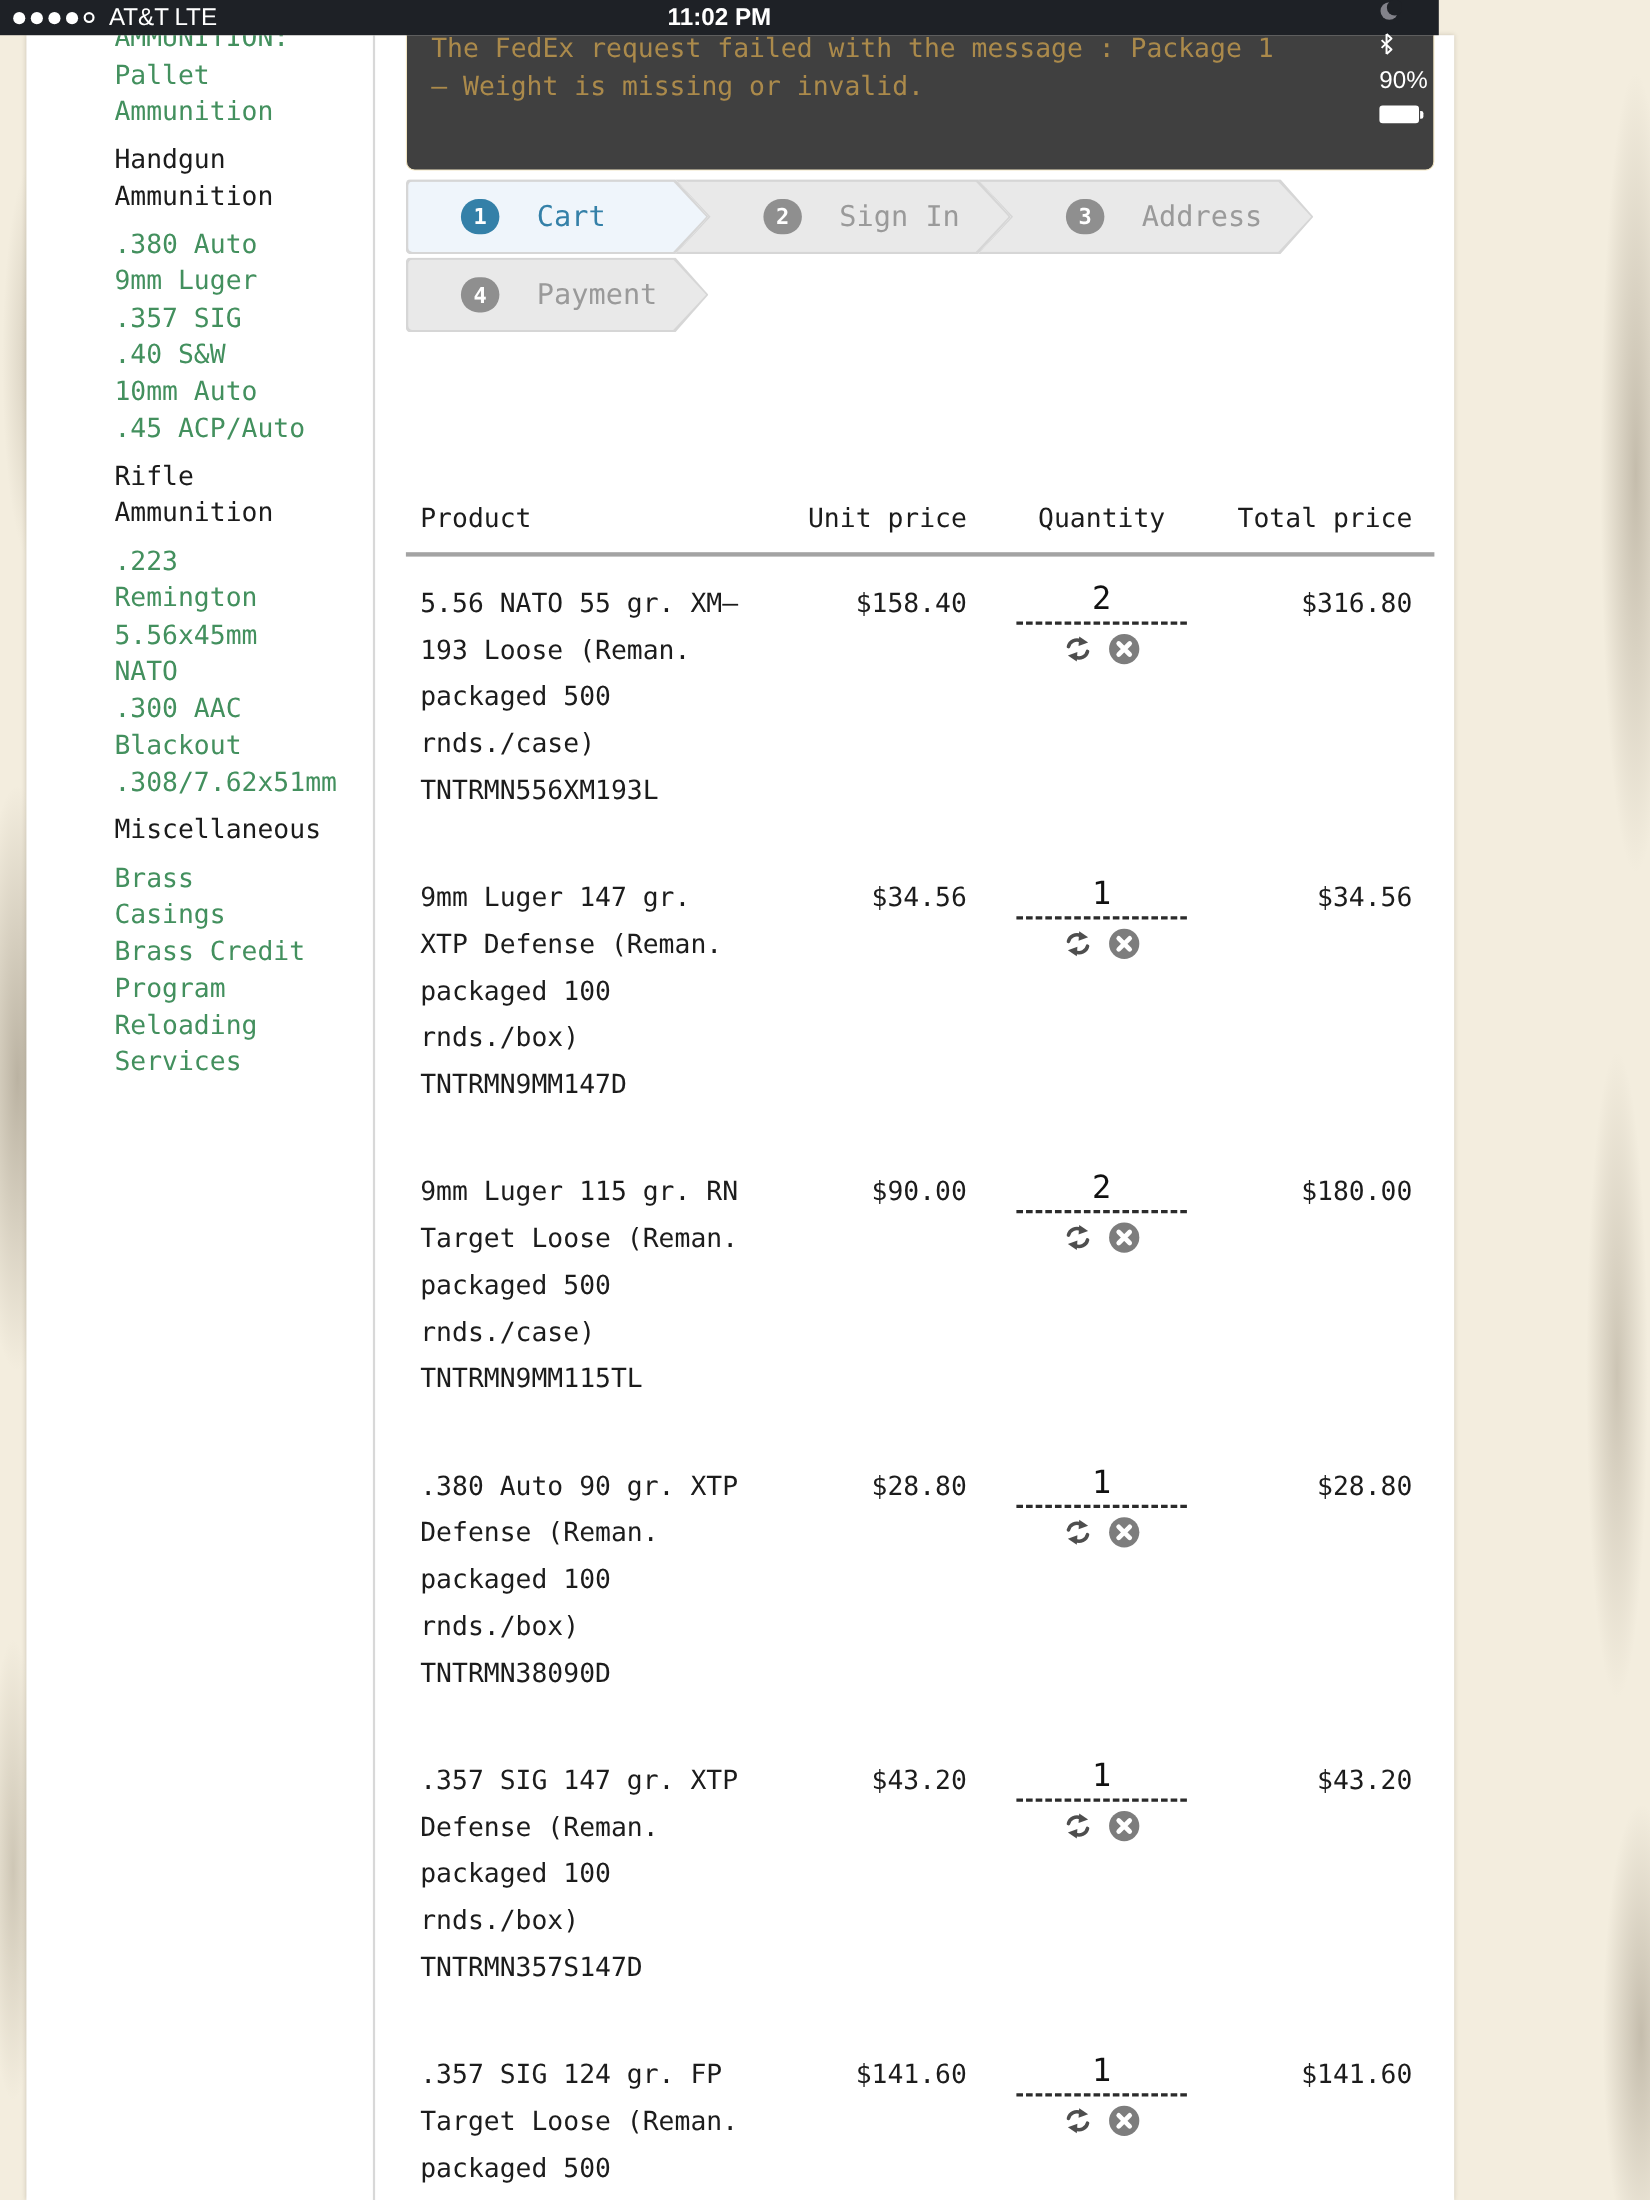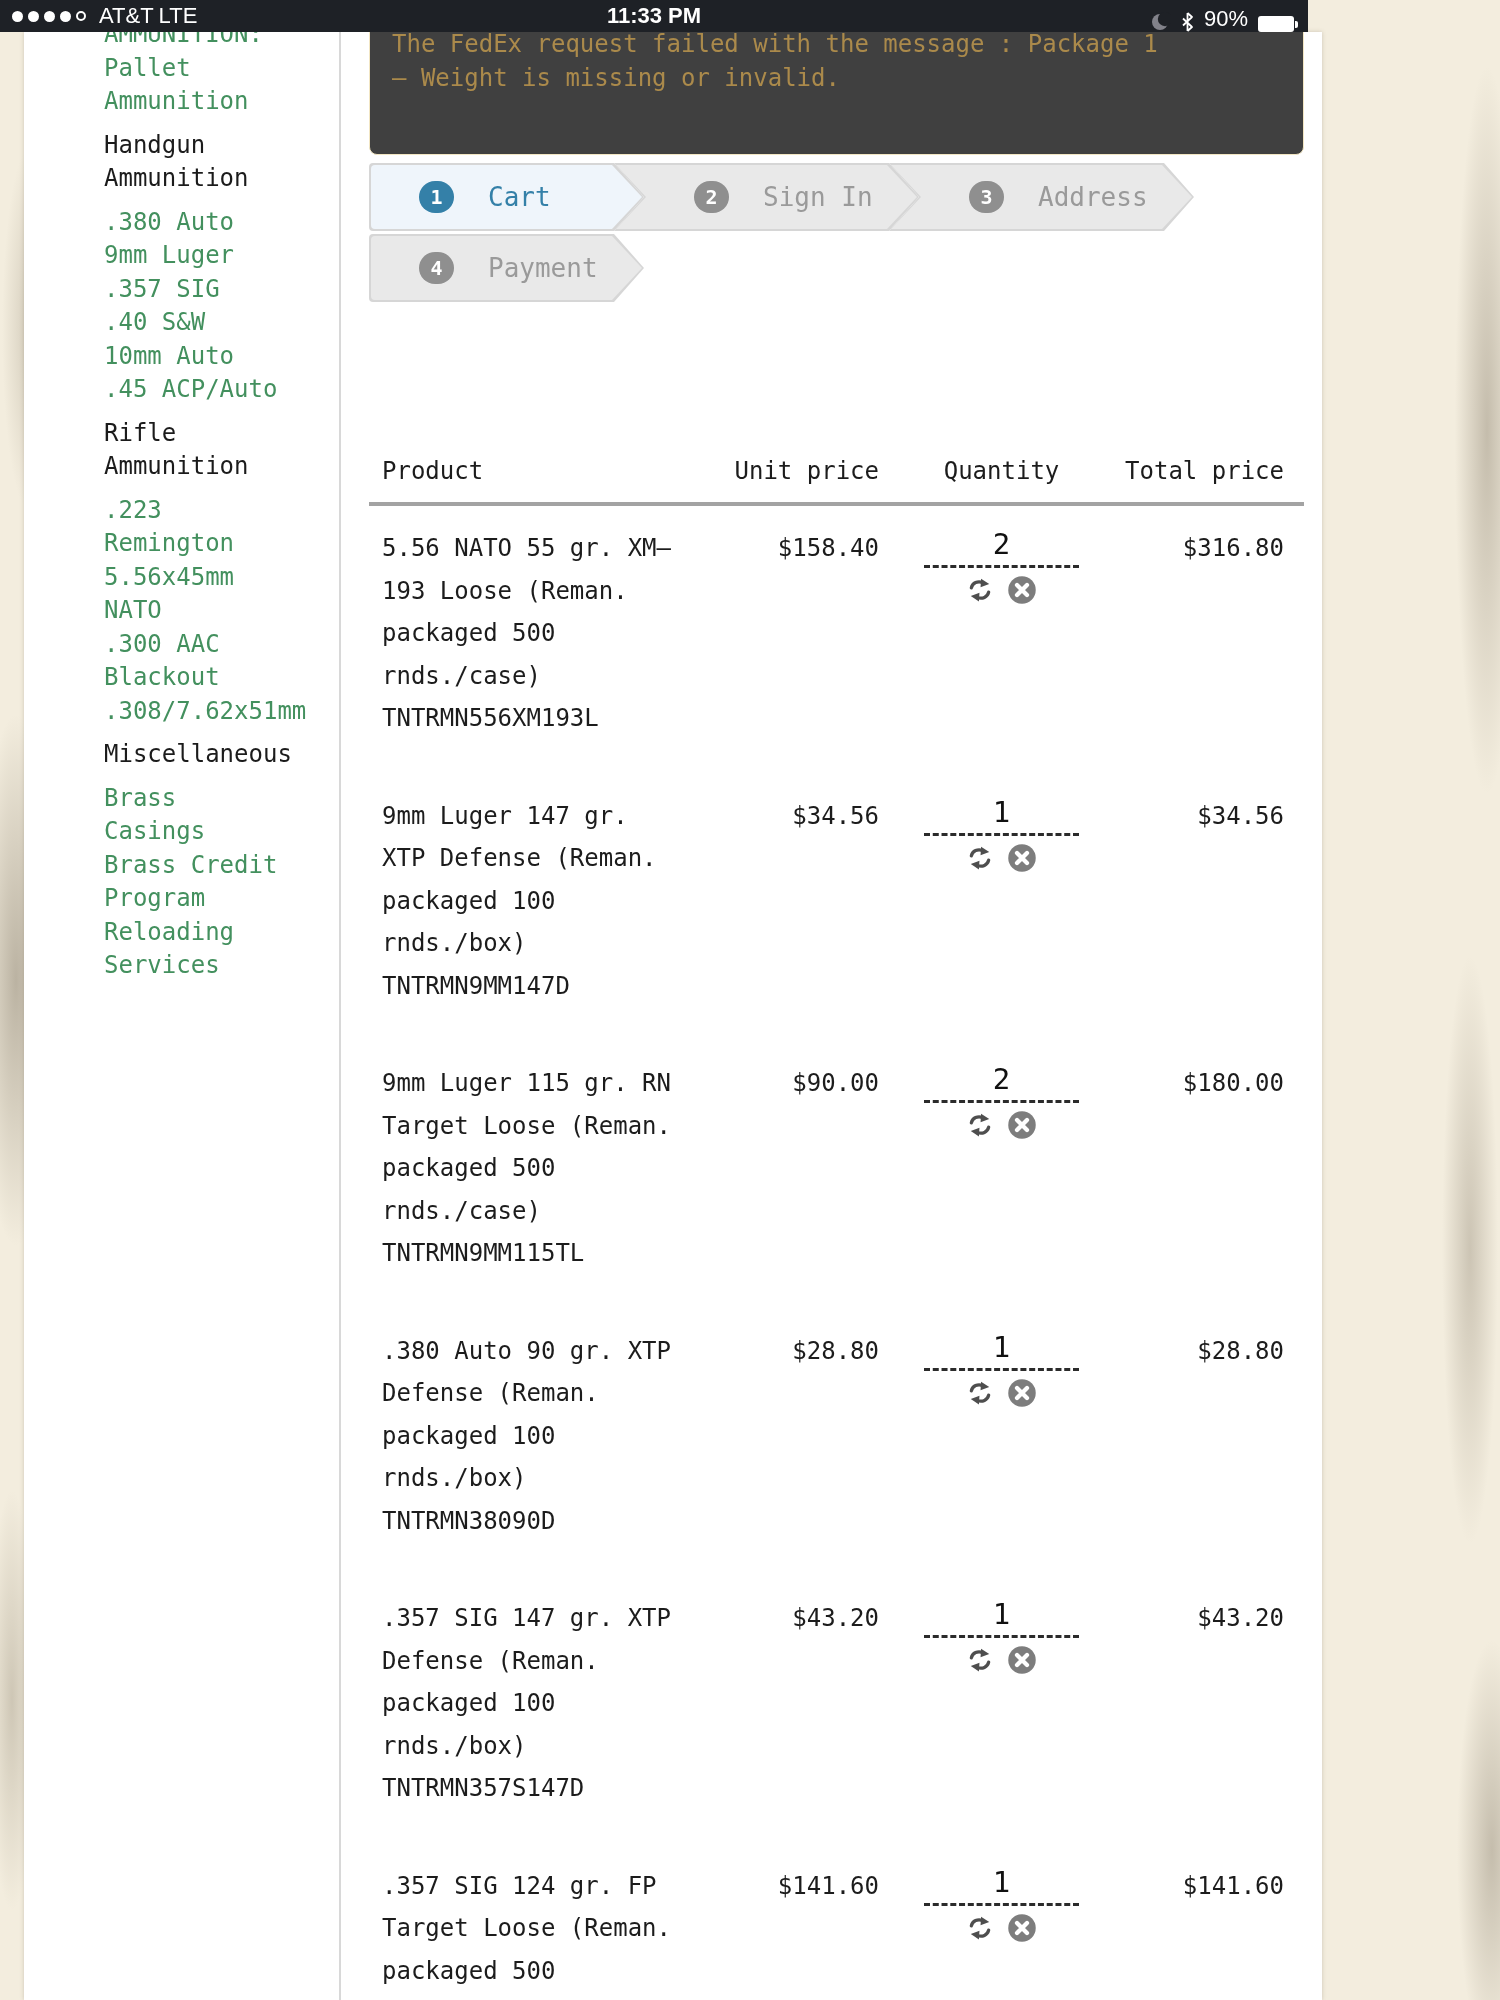--- a/index.html
+++ b/index.html
@@ -24,21 +24,21 @@
     background:#1e2126; color:#fff; z-index:50;
     display:flex; align-items:center;
     font-family:"Liberation Sans", sans-serif; font-size:22px;
   }
   .sb-left { display:flex; align-items:center; gap:5px; margin-left:12px; }
   .dot { width:11px; height:11px; border-radius:50%; background:#fff; display:inline-block; }
   .dot.empty { background:transparent; border:2px solid #fff; width:10px; height:10px; }
   .sb-carrier { margin-left:8px; }
   .sb-net { }
   .sb-center { position:absolute; left:0; right:0; text-align:center; font-weight:bold; }
-  .sb-right { position:absolute; right:10px; top:0; height:32px; display:flex; align-items:flex-end; gap:10px; }
+  .sb-right { position:absolute; right:10px; top:0; height:32px; display:flex; align-items:flex-start; gap:10px;flex-direction:column; }
   .sb-batt-body { width:36px; height:16px; background:#fff; border-radius:3px; position:relative; }
   .sb-batt-tip { width:3px; height:7px; background:#fff; border-radius:0 2px 2px 0; margin-left:1px; }
   .battwrap { display:flex; align-items:center; }
 
   
   .card {
     position:absolute; left:24px; top:32px; width:1298px; height:1968px;
     background:#ffffff; overflow:hidden; box-shadow:0 0 4px rgba(90,80,60,.25);
   }
   .sep-line { position:absolute; left:315px; top:0; width:2px; height:100%; background:#d8d8d8; }
@@ -112,21 +112,21 @@
 <div class="statusbar">
   <div class="sb-left">
     <span class="dot"></span>
       <span class="dot"></span>
       <span class="dot"></span>
       <span class="dot"></span>
       <span class="dot empty"></span>
     <span class="sb-carrier">AT&amp;T</span>
     <span class="sb-net">LTE</span>
   </div>
-  <div class="sb-center">11:33 PM</div>
+  <div class="sb-center">11:02 PM</div>
   <div class="sb-right">
     <span style="display:inline-flex">
       <svg width="20" height="20" viewBox="0 0 20 20">
           <circle cx="9" cy="10" r="8" fill="#82828a"></circle>
           <circle cx="14" cy="7" r="7.2" fill="#1e2126"></circle>
         </svg>
     </span>
     <span style="display:inline-flex">
       <svg width="13" height="20" viewBox="0 0 13 20">
           <path d="M6.5 1 L6.5 19 M6.5 1 L11 5 L2 13.5 M6.5 19 L11 15 L2 6.5" stroke="#fff" stroke-width="1.8" fill="none" stroke-linejoin="round"></path>

